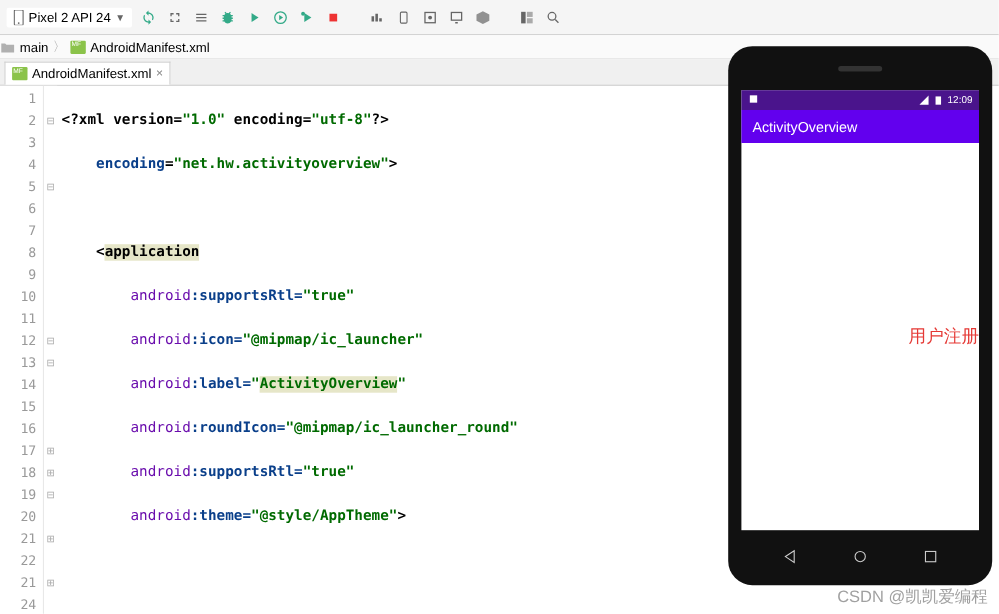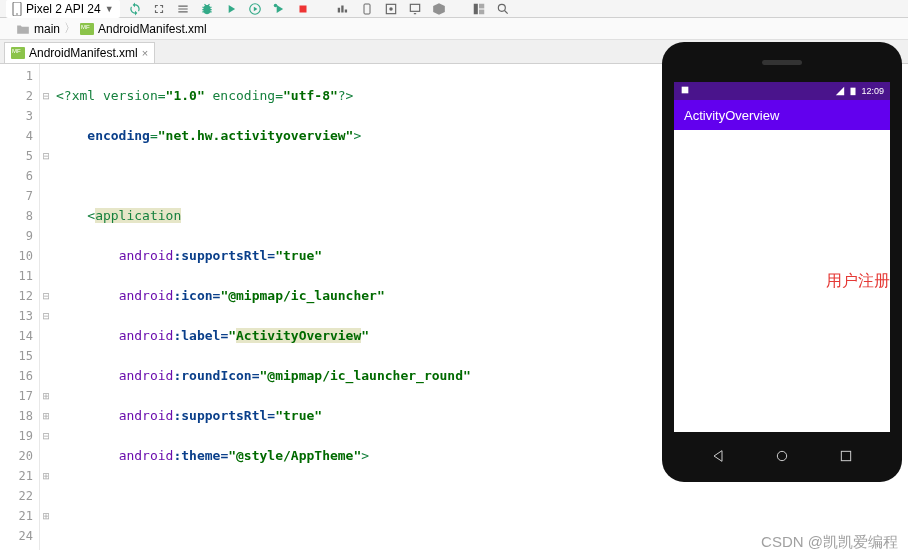--- a/index.html
+++ b/index.html
@@ -1,42 +1,42 @@
 <!DOCTYPE html>
 <html><head>
 <meta charset="utf-8">
 <style>
 * { margin: 0; padding: 0; box-sizing: border-box; }
 body { font-family: -apple-system, "Segoe UI", Arial, sans-serif; font-size: 12px; background: #fff; width: 908px; height: 558px; overflow: hidden; position: relative; }
-.toolbar { height: 18px; display: flex; align-items: center; gap: 6px; padding: 0 6px; border-bottom: 1px solid #d0d0d0; background: #f5f5f5; }
+.toolbar { height: 32px; display: flex; align-items: center; gap: 6px; padding: 0 6px; border-bottom: 1px solid #d0d0d0; background: #f5f5f5; }
 .device-combo { display: flex; align-items: center; gap: 4px; padding: 2px 6px; border-radius: 2px; background: #fff; }
 .device-combo svg.phone { width: 10px; height: 14px; }
 .device-combo .chev { font-size: 9px; color: #666; }
 .tb-icon { width: 18px; height: 18px; display: flex; align-items: center; justify-content: center; color: #555; cursor: pointer; }
-.bc { height: 22px; display: flex; align-items: center; gap: 4px; padding: 0 16px; border-bottom: 1px solid #e0e0e0; background: #fafafa; font-size: 12px; }
+.bc { height: 22px; display: flex; align-items: center; gap: 4px; padding: 0 0; border-bottom: 1px solid #e0e0e0; background: #fafafa; font-size: 12px; }
 .bc .sep { color: #aaa; }
 .folder-icn { width: 14px; height: 12px; display: inline-block; }
 .file-icn { width: 14px; height: 12px; display: inline-block; background: #8bc34a; border-radius: 1px; position: relative; }
 .file-icn::after { content: "MF"; font-size: 6px; color: #fff; position: absolute; top: 1px; left: 1px; }
 .tabbar { height: 24px; display: flex; align-items: flex-end; background: #f0f0f0; border-bottom: 1px solid #d0d0d0; padding-left: 4px; }
 .tab { display: flex; align-items: center; gap: 4px; padding: 3px 6px; background: #fff; border: 1px solid #d0d0d0; border-bottom: none; font-size: 12px; }
 .tab .close { font-size: 11px; color: #888; cursor: pointer; }
 .editor-area { display: flex; height: 486px; }
 .gutter { width: 40px; background: #fff; border-right: 1px solid #e8e8e8; padding-top: 2px; }
 .gutter div { height: 20px; line-height: 20px; text-align: right; padding-right: 6px; font-family: "Consolas","Menlo",monospace; font-size: 12px; color: #999; }
 .fold { width: 12px; padding-top: 2px; background: #fff; }
 .fold div { height: 20px; display: flex; align-items: center; justify-content: center; color: #aaa; font-size: 9px; }
 .code { flex: 1; padding-top: 2px; font-family: "Consolas","Menlo",monospace; font-size: 13px; line-height: 20px; white-space: pre; overflow: hidden; }
 .code .row { height: 20px; padding-left: 4px; }
-.tag { color: #15803d; font-weight: normal; }
+.tag { color: #000000; font-weight: bold; }
 .attr { color: #0a3f8a; font-weight: bold; }
 .val { color: #006a00; font-weight: bold; }
 .ns { color: #6a0dad; }
 .hl-bg { background: #e6e6c8; }
-.phone-preview { position: absolute; top: 42px; right: 6px; width: 240px; height: 440px; }
+.phone-preview { position: absolute; top: 42px; right: 6px; width: 240px; height: 490px; }
 .phone-frame { width: 100%; height: 100%; background: #111; border-radius: 22px; padding: 40px 12px 50px 12px; position: relative; }
 .speaker { position: absolute; top: 18px; left: 50%; transform: translateX(-50%); width: 40px; height: 5px; background: #333; border-radius: 3px; }
 .screen { width: 100%; height: 100%; background: #fff; display: flex; flex-direction: column; }
 .statusbar { height: 18px; background: #4a148c; display: flex; align-items: center; justify-content: space-between; padding: 0 6px; color: #fff; font-size: 9px; }
 .statusbar .left svg, .statusbar .right svg { width: 10px; height: 10px; fill: #fff; }
 .appbar { height: 30px; background: #6200ee; color: #fff; display: flex; align-items: center; padding: 0 10px; font-size: 13px; font-weight: 500; }
 .screen-body { flex: 1; display: flex; align-items: center; justify-content: flex-end; }
 .reg-text { color: #e53935; font-size: 16px; }
 .navbar { position: absolute; bottom: 10px; left: 0; right: 0; height: 32px; display: flex; align-items: center; justify-content: space-evenly; }
 .navbar svg { width: 16px; height: 16px; fill: none; stroke: #ccc; stroke-width: 1.5; }

